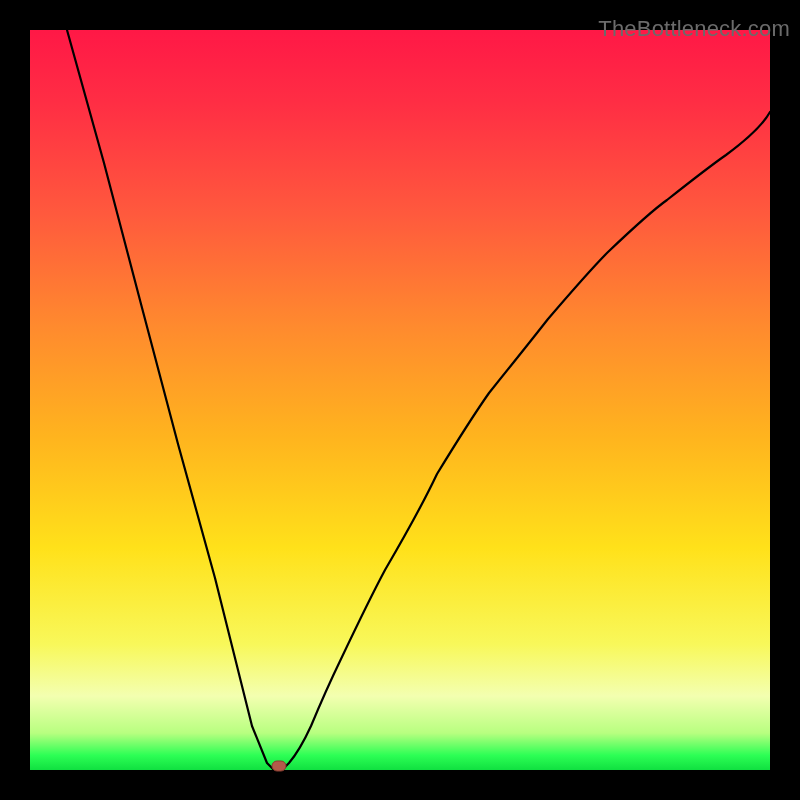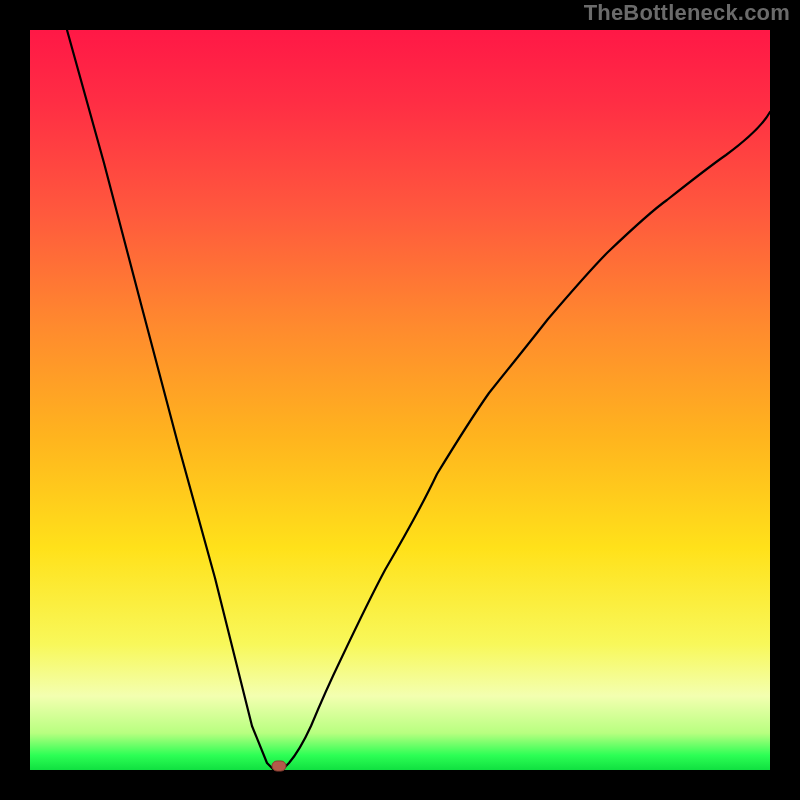--- a/index.html
+++ b/index.html
@@ -34,26 +34,26 @@
       #ffe11a 70%,
       #f8f85a 83%,
       #f3ffb0 90%,
       #b8ff80 95%,
       #2dff55 98%,
       #10e040 100%
     );
   }
   .watermark {
     position: absolute;
-    top: 0;
+    top: 16px;
     right: 10px;
     color: #6b6b6b;
     font-size: 22px;
     letter-spacing: 0.2px;
-    font-weight: 700;
+    font-weight: 400;
   }
   svg.curve {
     position: absolute;
     left: 0;
     top: 0;
     width: 740px;
     height: 740px;
     overflow: visible;
   }
   .curve-path {

